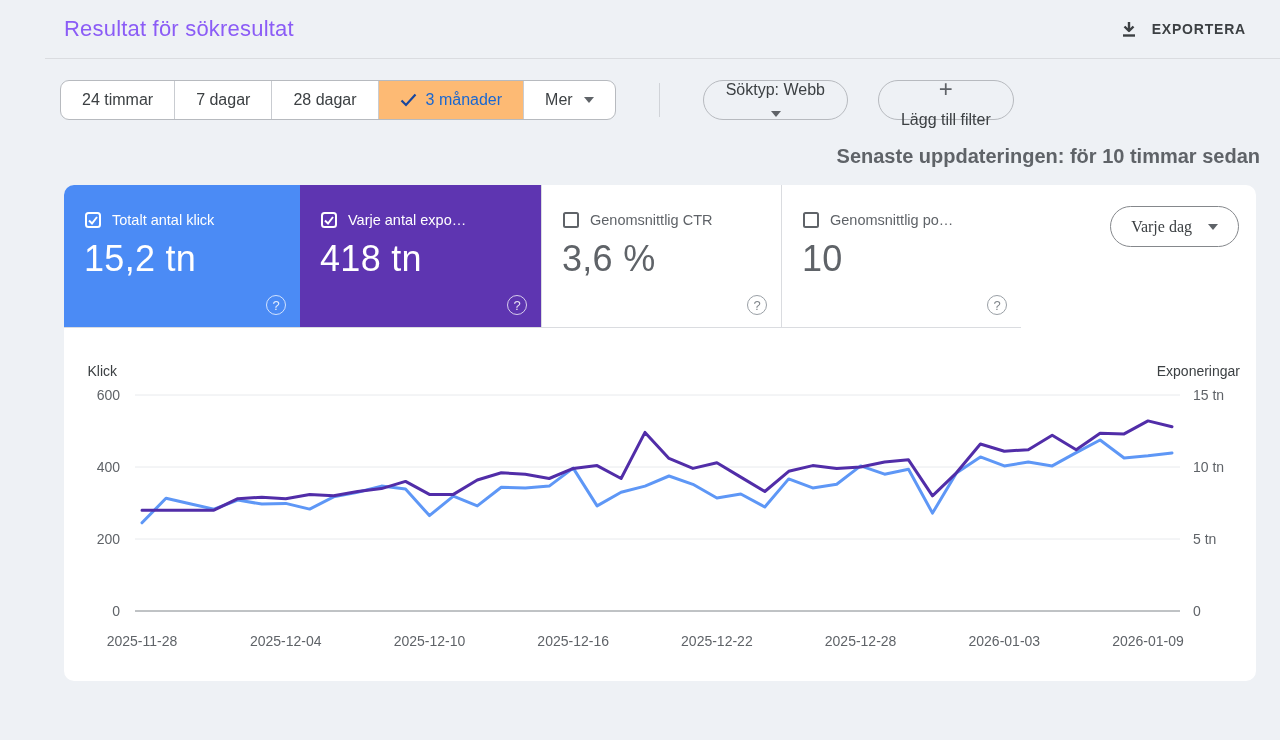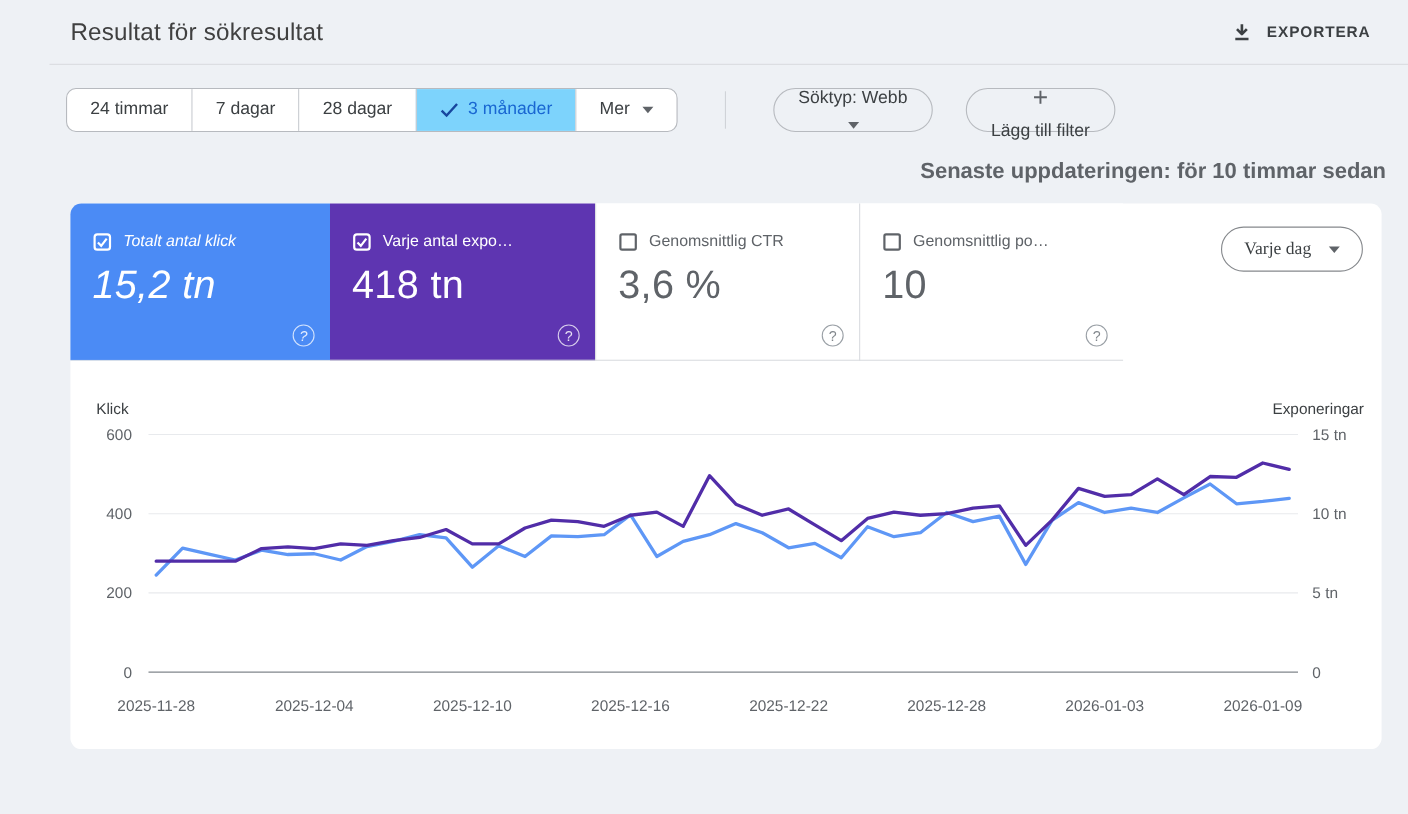--- a/index.html
+++ b/index.html
@@ -1,21 +1,21 @@
 <!DOCTYPE html>
 <html><head>
 <meta charset="utf-8">
 <style>
   * { margin:0; padding:0; box-sizing:border-box; }
   html,body { width:1280px; height:740px; overflow:hidden; }
   body { background:#eef1f5; font-family:"Liberation Sans", sans-serif; color:#3c4043; }
 
   
   .hdr { display:flex; align-items:center; justify-content:space-between; height:50px; padding:8px 30px 0 64px; }
-  .hdr h1 { font-size:22px; font-weight:400; color:#404040; letter-spacing:.2px; }
+  .hdr h1 { font-size:22px; font-weight:400; color:#8b5cf6; letter-spacing:.2px; }
   .export-btn { display:flex; align-items:center; gap:14px; cursor:pointer; padding:6px 4px; }
   .export-btn span { font-size:14px; font-weight:700; letter-spacing:.8px; color:#3c4043; }
   .hdr-divider { border-top:1px solid #dadce0; margin:8px 0 0 45px; }
 
   
   .filter-row { display:flex; align-items:center; margin:24px 0 0 60px; height:34px;gap:17px; }
   .segmented { display:flex; align-items:stretch; background:#fff; border:1px solid #b7babf; border-radius:9px; overflow:hidden; height:40px; }
   .seg { display:flex; align-items:center; gap:9px; padding:0 21px; font-size:16px; color:#3c4043; border-left:1px solid #c9ccd1; cursor:pointer; white-space:nowrap; }
   .seg:first-child { border-left:none; }
   .seg.selected { font-weight:400; }
@@ -71,21 +71,21 @@
     <div class="segmented">
       <div class="seg">
           <span>24 timmar</span>
         </div>
       <div class="seg">
           <span>7 dagar</span>
         </div>
       <div class="seg">
           <span>28 dagar</span>
         </div>
-      <div class="seg selected" id="selected-range" style="background: #7dd3fc;">
+      <div class="seg selected" id="selected-range" style="background: #fdba74;">
         <svg width="17" height="14" viewBox="0 0 17 14">
           <polyline id="sel-check" points="1.5,7.5 6,12 15.5,1.5" fill="none" stroke="#17469e" stroke-width="2.2"></polyline>
         </svg>
         <span id="selected-range-label" style="color: rgb(25, 103, 210);">3 månader</span>
       </div>
       <div class="seg">
         <span>Mer</span>
         <span class="caret"></span>
       </div>
     </div>
@@ -98,21 +98,21 @@
       <span class="plus">+</span>
       <span>Lägg till filter</span>
     </button>
   </div>
 
   <div class="status-line">Senaste uppdateringen: för 10 timmar sedan</div>
 
   <div class="card">
     <div class="tiles-row">
 
-      <div class="tile tile-1 tile-dark" style="background: rgb(75, 139, 245); font-style: italic;">
+      <div class="tile tile-1 tile-dark" style="background: rgb(75, 139, 245);">
         <div class="tile-label-row">
           <svg width="18" height="18" viewBox="0 0 18 18">
             <rect x="2" y="2" width="14" height="14" rx="2.5" fill="none" stroke="#fff" stroke-width="2"></rect>
             <polyline points="5,9.5 8,12.5 13,6" fill="none" stroke="#fff" stroke-width="2"></polyline>
           </svg>
           <span class="tile-label">Totalt antal klick</span>
         </div>
         <div class="tile-value">15,2 tn</div>
         <div class="help">?</div>
       </div>

